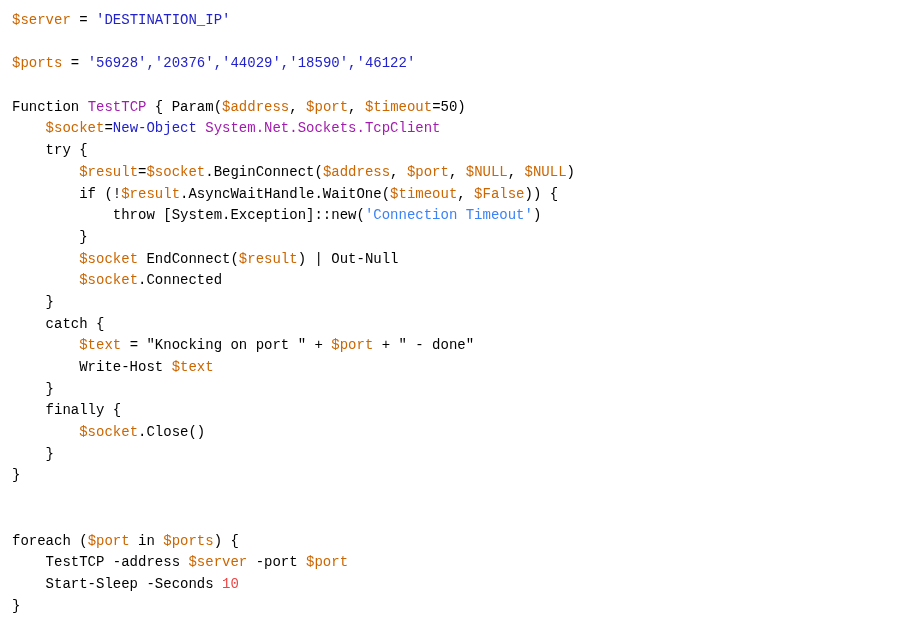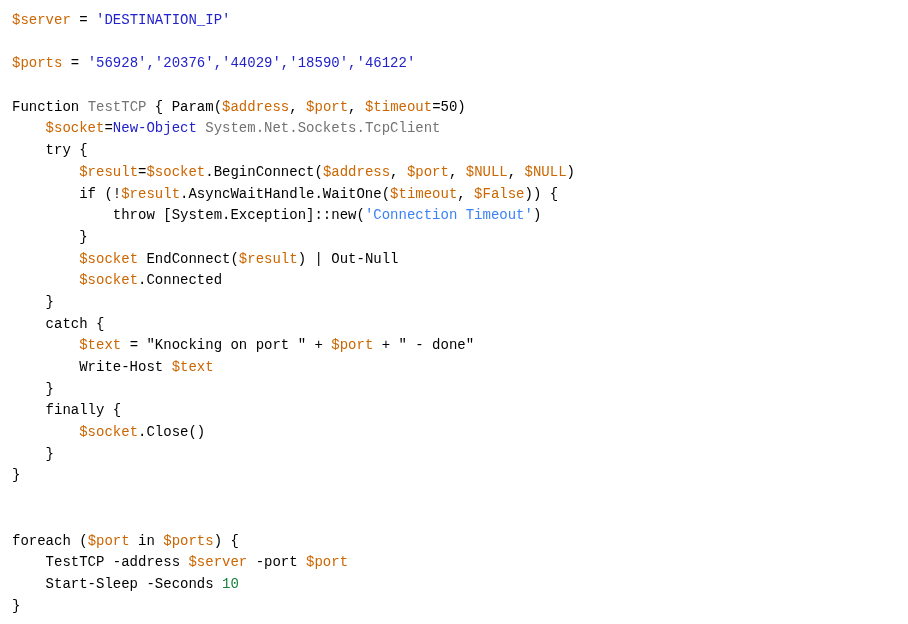--- a/index.html
+++ b/index.html
@@ -9,21 +9,21 @@
       font-size: 14px;
       line-height: 1.55;
       padding: 10px 12px;
       color: #000000;
     }
     .code-block {
       white-space: pre;
     }
     .c-orange { color: #cc6600; }
     .c-blue   { color: #2222cc; }
-    .c-purple { color: #737373; }
+    .c-purple { color: #a21caf; }
     .c-teal   { color: #3b82f6; }
     .c-black  { color: #000000; }
-    .c-darkblue { color: #15803d; }
+    .c-darkblue { color: #ef4444; }
   </style>
 </head>
 <body>
 
 <div class="code-block" id="code-container"><div><span class="c-orange">$server</span><span class="c-black"> = </span><span class="c-blue">'DESTINATION_IP'</span></div><div>&nbsp;</div><div><span class="c-orange">$ports</span><span class="c-black"> = </span><span class="c-blue">'56928','20376','44029','18590','46122'</span></div><div>&nbsp;</div><div><span class="c-black">Function </span><span class="c-purple">TestTCP</span><span class="c-black"> { Param(</span><span class="c-orange">$address</span><span class="c-black">, </span><span class="c-orange">$port</span><span class="c-black">, </span><span class="c-orange">$timeout</span><span class="c-black">=50)</span></div><div><span class="c-black">    </span><span class="c-orange">$socket</span><span class="c-black">=</span><span class="c-blue">New-Object</span><span class="c-black"> </span><span class="c-purple">System.Net.Sockets.TcpClient</span></div><div><span class="c-black">    try {</span></div><div><span class="c-black">        </span><span class="c-orange">$result</span><span class="c-black">=</span><span class="c-orange">$socket</span><span class="c-black">.BeginConnect(</span><span class="c-orange">$address</span><span class="c-black">, </span><span class="c-orange">$port</span><span class="c-black">, </span><span class="c-orange">$NULL</span><span class="c-black">, </span><span class="c-orange">$NULL</span><span class="c-black">)</span></div><div><span class="c-black">        if (!</span><span class="c-orange">$result</span><span class="c-black">.AsyncWaitHandle.WaitOne(</span><span class="c-orange">$timeout</span><span class="c-black">, </span><span class="c-orange">$False</span><span class="c-black">)) {</span></div><div><span class="c-black">            throw [System.Exception]</span><span class="c-black">::new(</span><span class="c-teal">'Connection Timeout'</span><span class="c-black">)</span></div><div><span class="c-black">        }</span></div><div><span class="c-black">        </span><span class="c-orange">$socket</span><span class="c-black"> EndConnect(</span><span class="c-orange">$result</span><span class="c-black">) | Out-Null</span></div><div><span class="c-black">        </span><span class="c-orange">$socket</span><span class="c-black">.Connected</span></div><div><span class="c-black">    }</span></div><div><span class="c-black">    catch {</span></div><div><span class="c-black">        </span><span class="c-orange">$text</span><span class="c-black"> = "Knocking on port " + </span><span class="c-orange">$port</span><span class="c-black"> + " - done"</span></div><div><span class="c-black">        Write-Host </span><span class="c-orange">$text</span></div><div><span class="c-black">    }</span></div><div><span class="c-black">    finally {</span></div><div><span class="c-black">        </span><span class="c-orange">$socket</span><span class="c-black">.Close()</span></div><div><span class="c-black">    }</span></div><div><span class="c-black">}</span></div><div>&nbsp;</div><div>&nbsp;</div><div><span class="c-black">foreach (</span><span class="c-orange">$port</span><span class="c-black"> in </span><span class="c-orange">$ports</span><span class="c-black">) {</span></div><div><span class="c-black">    TestTCP -address </span><span class="c-orange">$server</span><span class="c-black"> -port </span><span class="c-orange">$port</span></div><div><span class="c-black">    Start-Sleep -Seconds </span><span class="c-darkblue">10</span></div><div><span class="c-black">}</span></div></div>
 
 </body></html>

